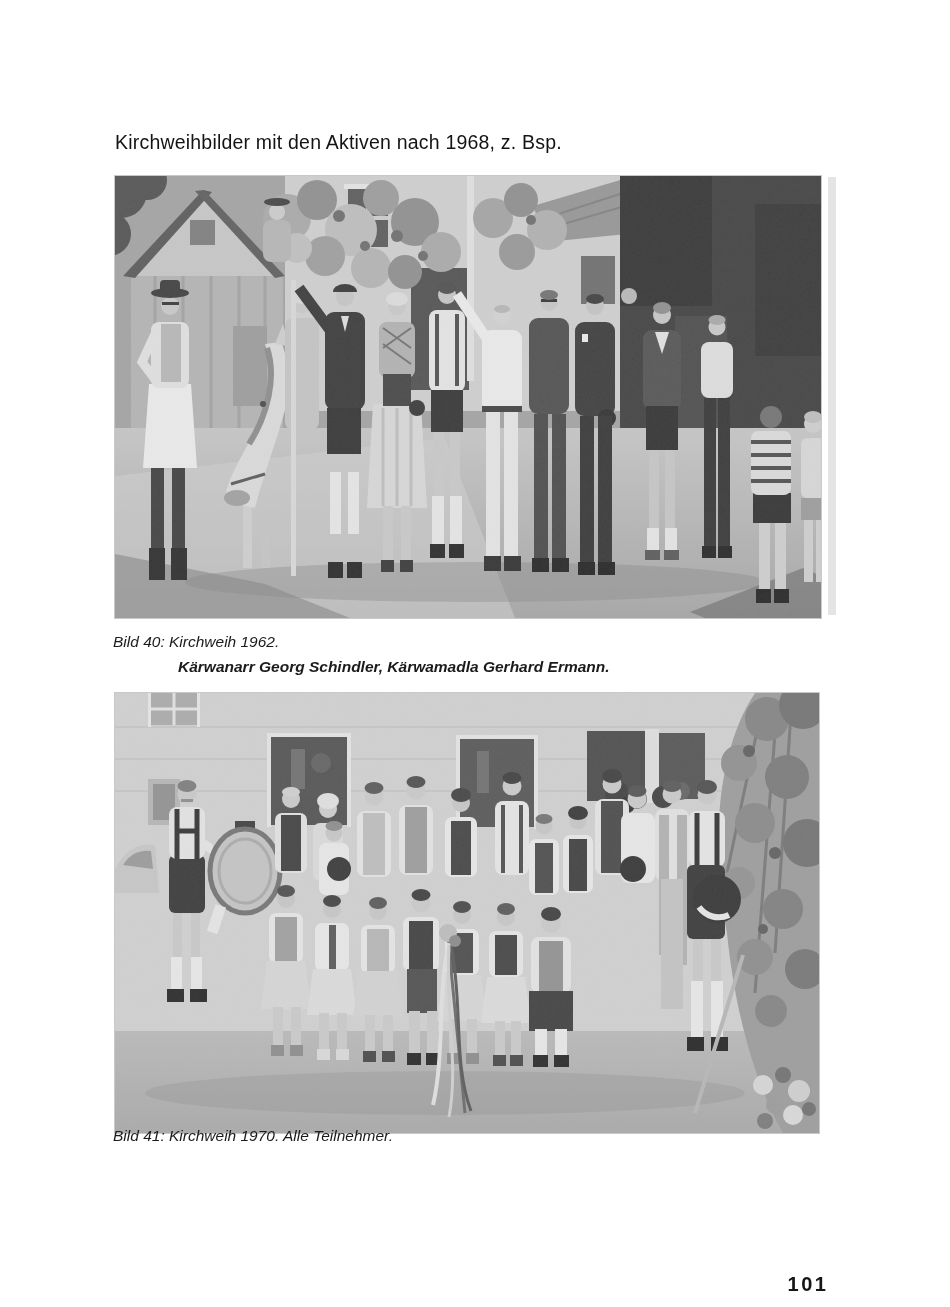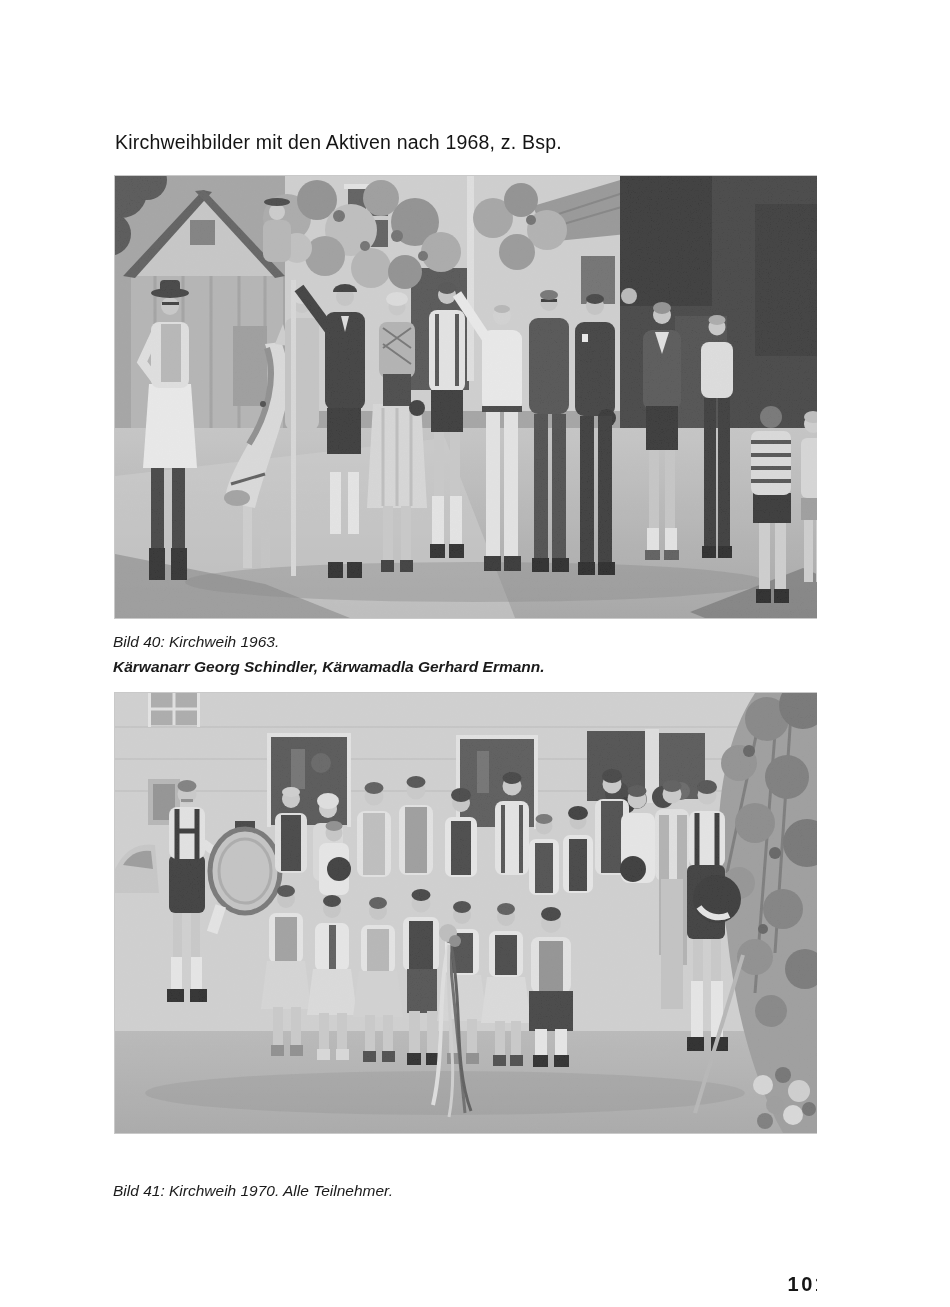--- a/index.html
+++ b/index.html
@@ -1,42 +1,42 @@
 <!DOCTYPE html>
 <html style="--paper: #ffffff; --ink: #1a1a1a; --scan-strip: #e4e4e4; --photo1-shadow-block: #3b3b3b; --photo1-ground: #c6c6c6; --photo2-wall: #d0d0d0; --photo2-ground: #b0b0b0;"><head>
 <meta charset="utf-8">
 <style>
   :root{
     --paper:#ffffff; --ink:#1a1a1a; --scan-strip:#e4e4e4;
   }
   html,body{margin:0;padding:0;background:#fff;}
   .page{
-    position:relative; width:817px; height:1307px; background:var(--paper);
+    position:relative; width:950px; height:1307px; background:var(--paper);
     font-family:"Liberation Sans", sans-serif; color:var(--ink); overflow:hidden;
   }
   .heading{
     position:absolute; left:115px; top:131px; margin:0;
     font-size:19.5px; font-weight:400; letter-spacing:.2px; color:#141414;
   }
   figure.photo{ margin:0; padding:0; position:absolute; outline:1px solid rgba(100,100,100,.35); }
   .photo1{ left:115px; top:176px; width:706px; height:442px; }
   .photo2{ left:115px; top:693px; width:704px; height:440px; }
   .photo svg{ display:block; width:100%; height:100%; }
   .scene{ filter:blur(.5px); }
   .scan-strip{
     position:absolute; left:828px; top:177px; width:8px; height:438px;
     background:var(--scan-strip);
   }
   .caption{
     position:absolute; left:113px; font-style:italic; font-size:15.5px;
     line-height:25px; color:#1b1b1b; white-space:nowrap;
   }
   .caption1{ top:629px; }
-  .caption2{ top:1178px; }
-  .cap-indent{ }
+  .caption2{ top:1123px; }
+  .cap-indent{ margin-left:65px; }
   .cap-bold{ font-weight:bold; }
   .page-number{
     position:absolute; left:786px; top:1273px; width:44px; text-align:center;
     font-weight:bold; font-size:20px; letter-spacing:2.5px; color:#161616;
   }
 </style>
 </head>
 <body>
 
 <div class="page">
@@ -270,21 +270,21 @@
             <ellipse cx="698" cy="241" rx="9" ry="6" fill="#bdbdbd"></ellipse>
           </g>
         </g>
       </g>
       <rect width="706" height="442" filter="url(#grain1)" opacity=".14"></rect>
     </svg>
   </figure>
   <div class="scan-strip"></div>
 
   <div class="caption caption1">
-    <div>Bild 40: Kirchweih 1963.</div>
+    <div>Bild 40: Kirchweih 1962.</div>
     <div class="cap-indent cap-bold">Kärwanarr Georg Schindler, Kärwamadla Gerhard Ermann.</div>
   </div>
 
   <figure class="photo photo2" aria-label="Schwarzweißfoto der Kirchweih 1970: alle Teilnehmer vor einem weißen Haus mit zwei dunklen Türöffnungen; links Mann in Lederhose mit großer Trommel, rechts Busch und Blumen, vordere Reihe sitzend.">
     <svg viewBox="0 0 704 440" xmlns="http://www.w3.org/2000/svg" role="img">
       <defs>
         <linearGradient id="ground2" x1="0" y1="0" x2="0" y2="1">
           <stop offset="0" stop-color="#b8b8b8"></stop>
             <stop offset="1" stop-color="#a7a7a7"></stop>
         </linearGradient>

